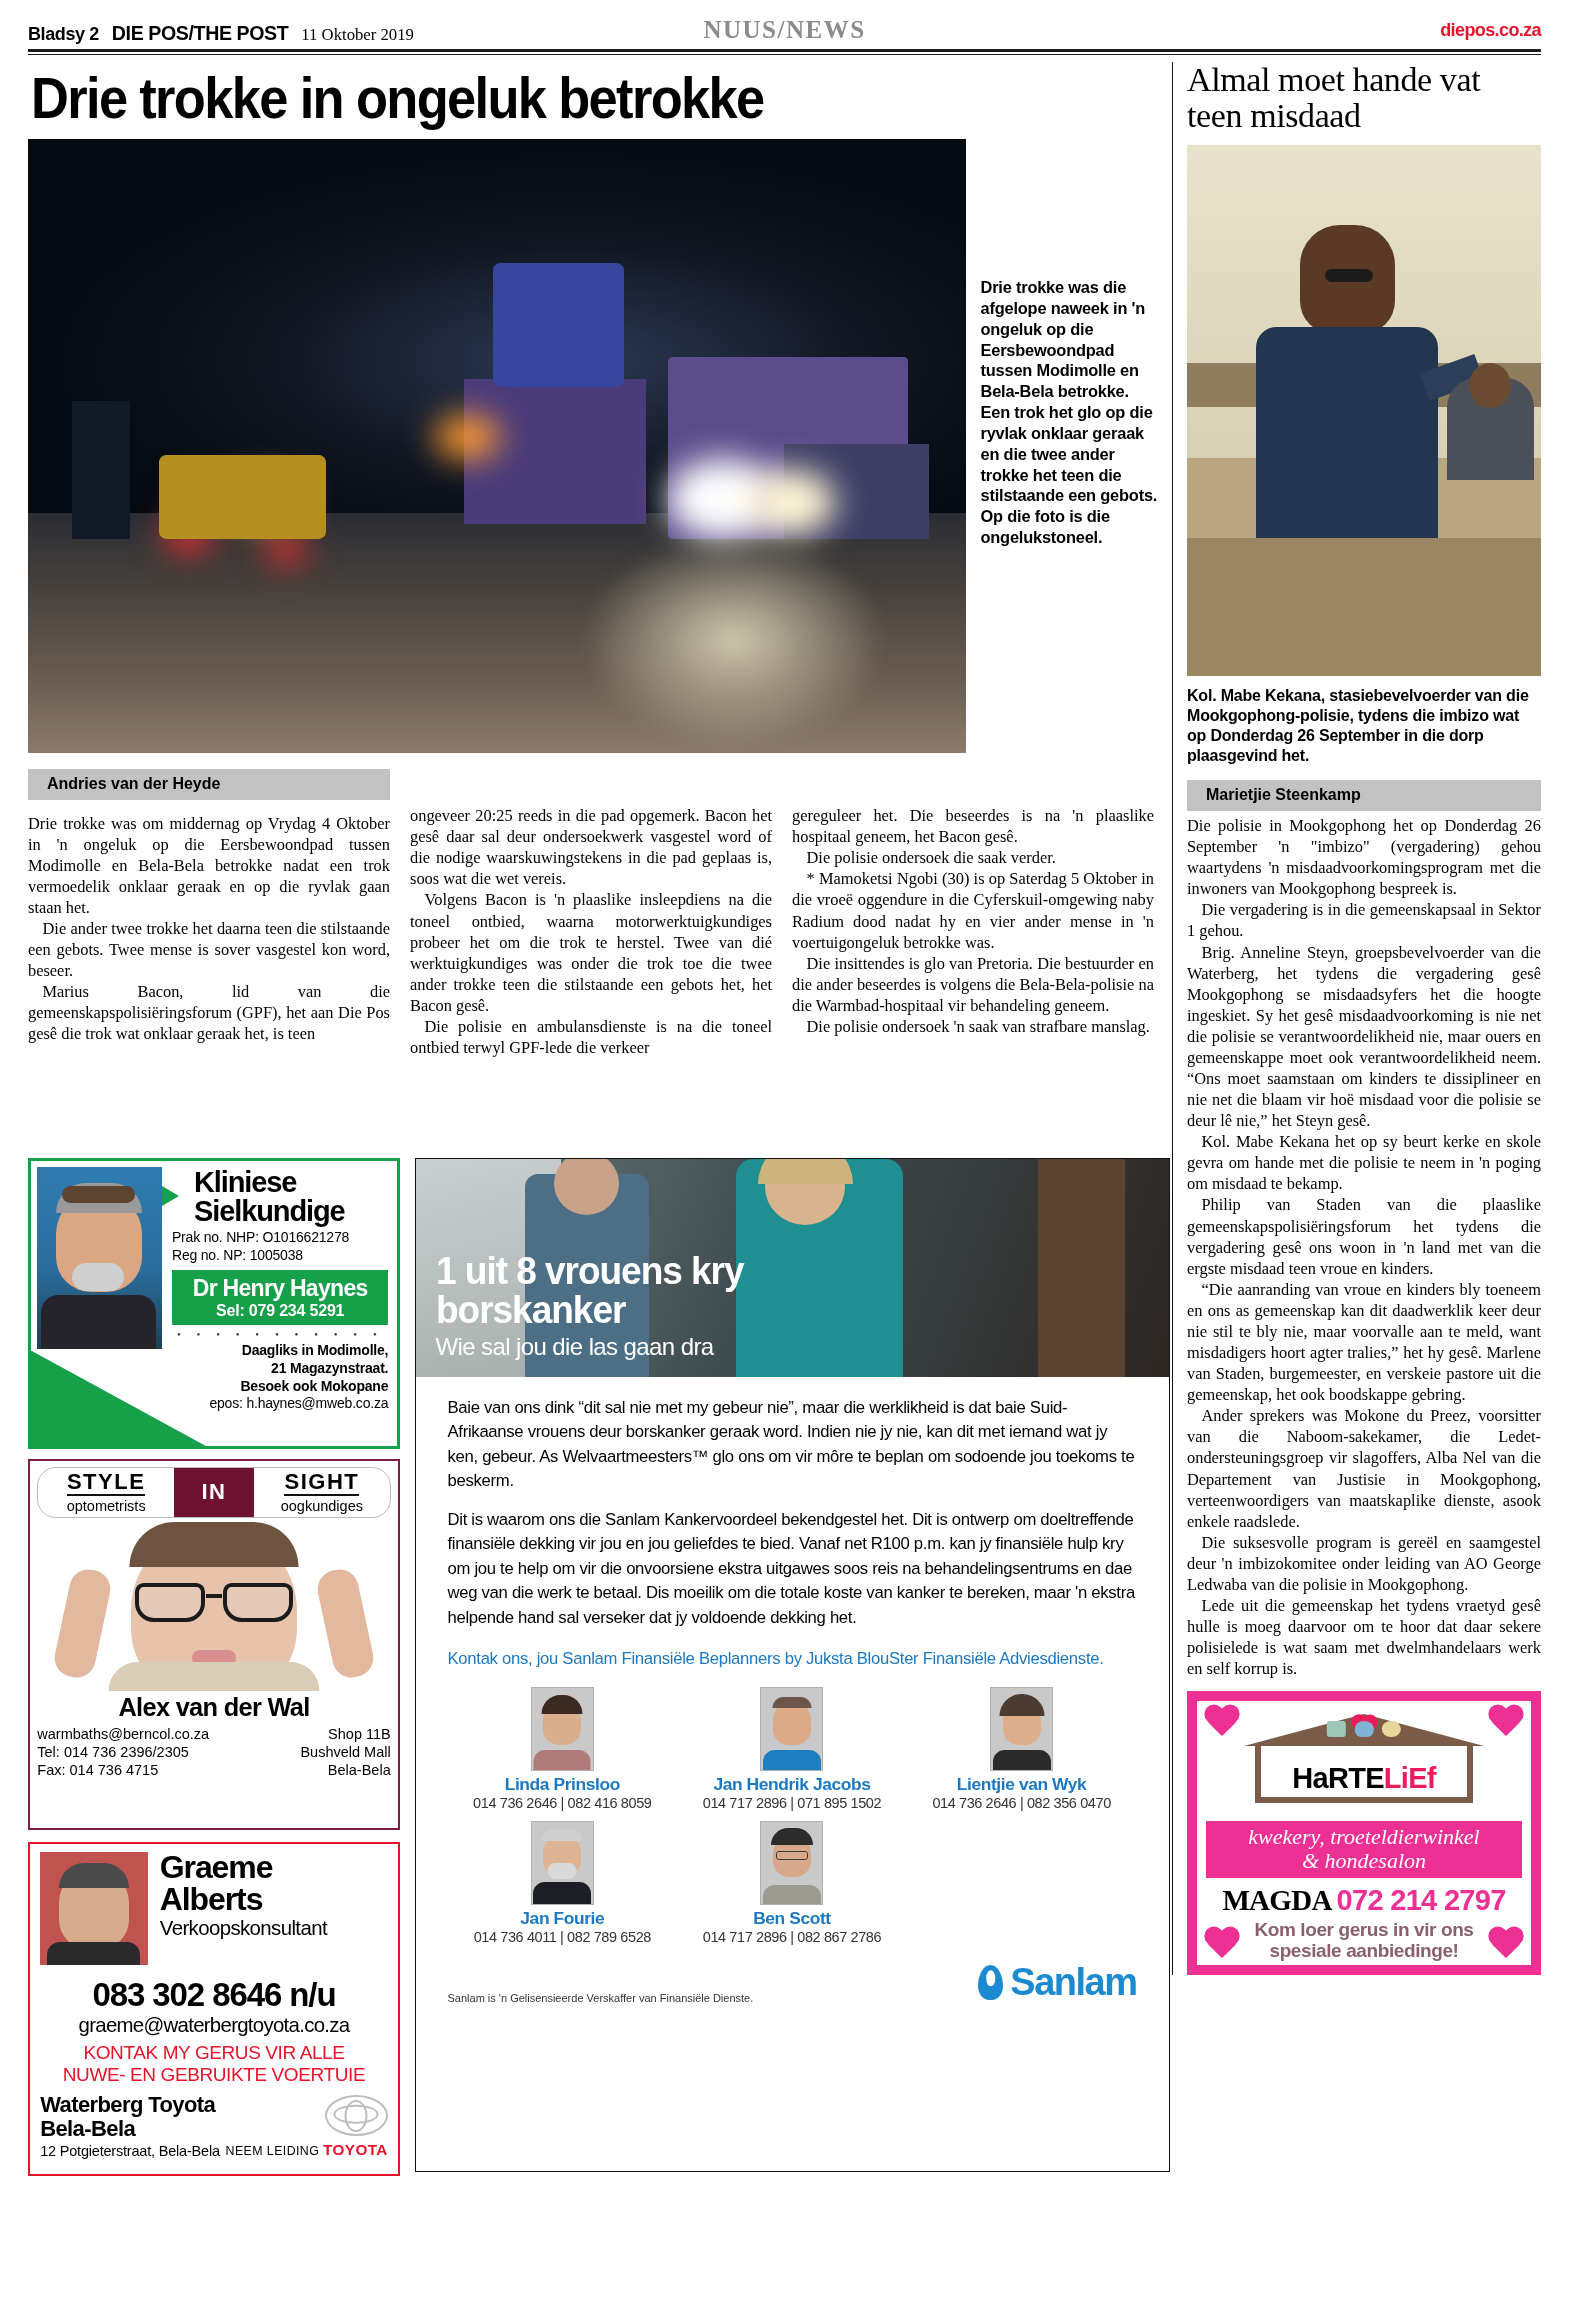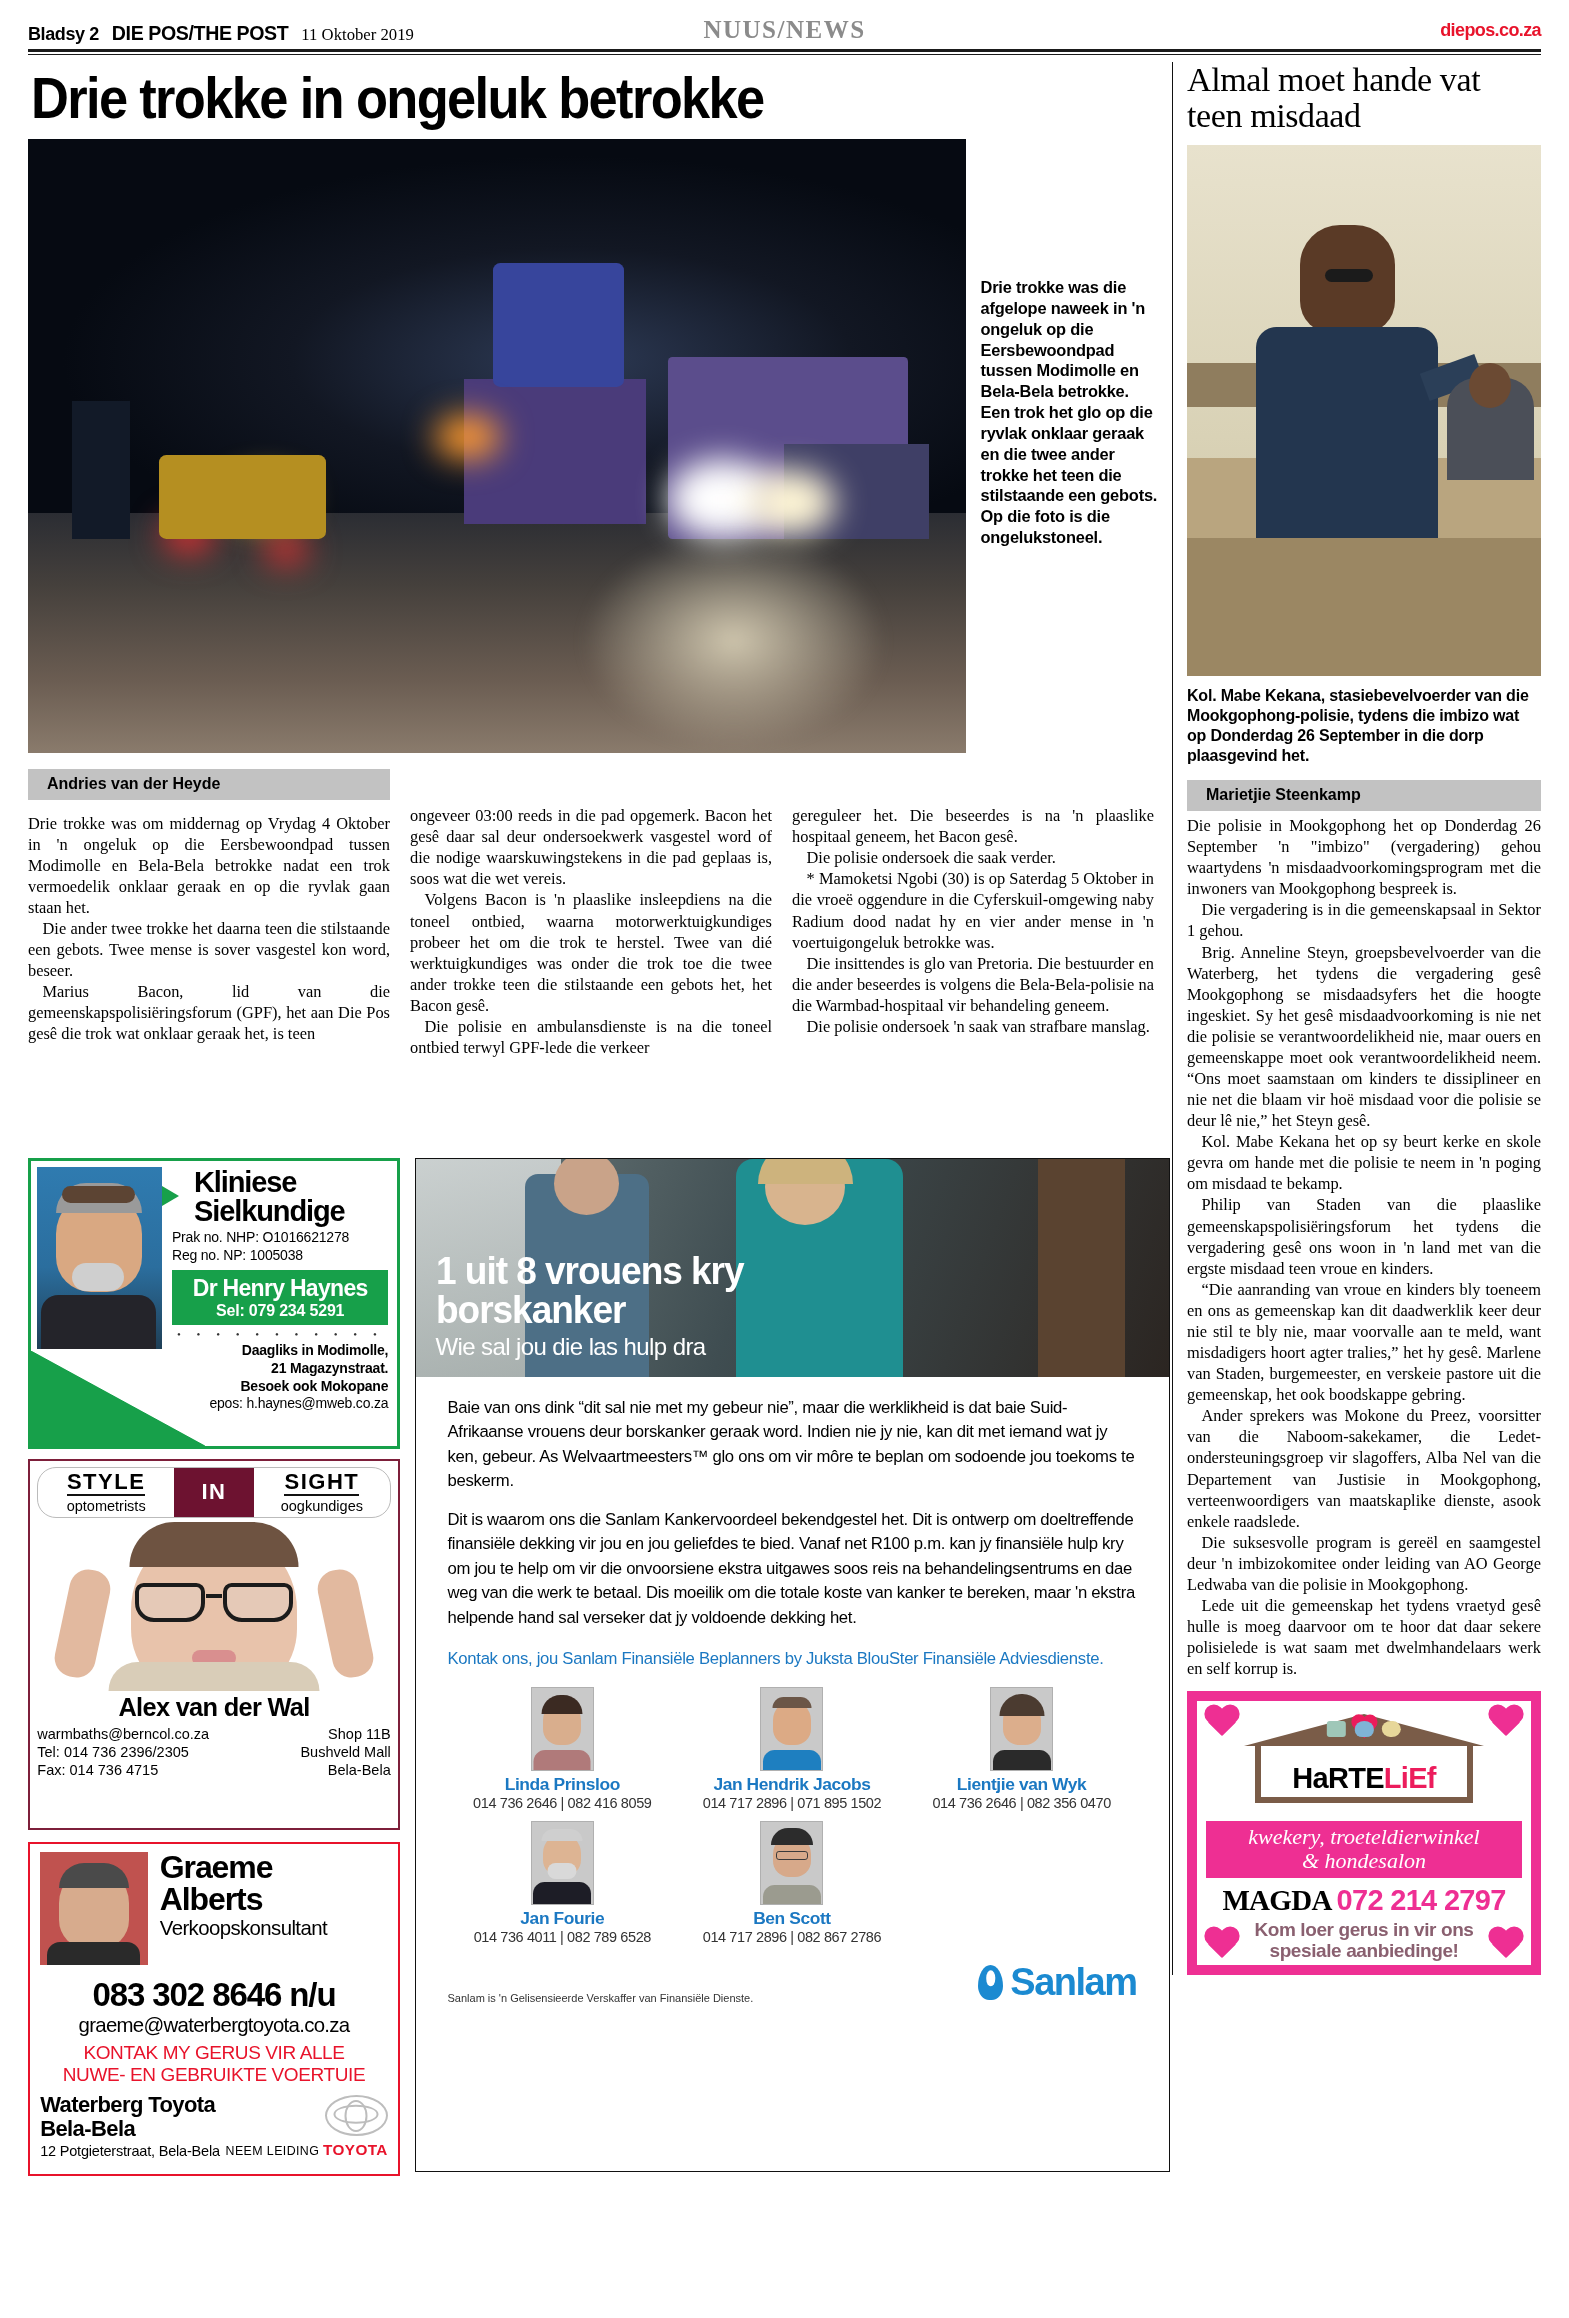--- a/index.html
+++ b/index.html
@@ -291,21 +291,21 @@
           <div class="bcol">
             <div class="byline-bar">
               <span>Andries van der Heyde</span>
             </div>
             <div style="height:13px"></div>
             <p class="first">Drie trokke was om middernag op Vrydag 4 Oktober in 'n ongeluk op die Eersbewoondpad tussen Modimolle en Bela-Bela betrokke nadat een trok vermoedelik onklaar geraak en op die ryvlak gaan staan het.</p>
             <p>Die ander twee trokke het daarna teen die stilstaande een gebots. Twee mense is sover vasgestel kon word, beseer.</p>
             <p>Marius Bacon, lid van die gemeenskapspolisiëringsforum (GPF), het aan Die Pos gesê die trok wat onklaar geraak het, is teen</p>
           </div>
           <div class="bcol nolead">
-            <p class="first">ongeveer 03:00 reeds in die pad opgemerk. Bacon het gesê daar sal deur ondersoekwerk vasgestel word of die nodige waarskuwingstekens in die pad geplaas is, soos wat die wet vereis.</p>
+            <p class="first">ongeveer 20:25 reeds in die pad opgemerk. Bacon het gesê daar sal deur ondersoekwerk vasgestel word of die nodige waarskuwingstekens in die pad geplaas is, soos wat die wet vereis.</p>
             <p>Volgens Bacon is 'n plaaslike insleepdiens na die toneel ontbied, waarna motorwerktuigkundiges probeer het om die trok te herstel. Twee van dié werktuigkundiges was onder die trok toe die twee ander trokke teen die stilstaande een gebots het, het Bacon gesê.</p>
             <p>Die polisie en ambulansdienste is na die toneel ontbied terwyl GPF-lede die verkeer</p>
           </div>
           <div class="bcol nolead">
             <p class="first">gereguleer het. Die beseerdes is na 'n plaaslike hospitaal geneem, het Bacon gesê.</p>
             <p>Die polisie ondersoek die saak verder.</p>
             <p>* Mamoketsi Ngobi (30) is op Saterdag 5 Oktober in die vroeë oggendure in die Cyferskuil-omgewing naby Radium dood nadat hy en vier ander mense in 'n voertuigongeluk betrokke was.</p>
             <p>Die insittendes is glo van Pretoria. Die bestuurder en die ander beseerdes is volgens die Bela-Bela-polisie na die Warmbad-hospitaal vir behandeling geneem.</p>
             <p>Die polisie ondersoek 'n saak van strafbare manslag.</p>
           </div>
@@ -513,21 +513,21 @@
           <div style="position:absolute;left:0;top:0;width:145px;height:218px;background:linear-gradient(180deg,#e9eceb 0%,#c3c9c6 100%);opacity:.75;"></div>
           <div style="position:absolute;left:109px;top:14.5px;width:124px;height:204px;background:#4d6f86;border-radius:13px 13px 0 0;"></div>
           <div style="position:absolute;left:138px;top:-7.3px;width:65px;height:63px;background:#c9a389;border-radius:50%;"></div>
           <div style="position:absolute;left:320px;top:0px;width:167px;height:218px;background:#1f8f91;border-radius:17.4px 17.4px 0 0;"></div>
           <div style="position:absolute;left:349px;top:-10.2px;width:80px;height:76px;background:#d8b48e;border-radius:50%;"></div>
           <div style="position:absolute;left:342px;top:-19px;width:95px;height:44px;background:#cdb37d;border-radius:44px 44px 0 0;"></div>
           <div style="position:absolute;right:44px;top:0;width:87px;height:218px;background:#5a4330;"></div>
           <div class="san-hero-txt">
             <div class="san-h1">1 uit 8 vrouens kry</div>
             <div class="san-h1">borskanker</div>
-            <div class="san-h2">Wie sal jou die las hulp dra</div>
+            <div class="san-h2">Wie sal jou die las gaan dra</div>
           </div>
         </div>
 
         <div class="san-body">
           <p>Baie van ons dink “dit sal nie met my gebeur nie”, maar die werklikheid is dat baie Suid-Afrikaanse vrouens deur borskanker geraak word. Indien nie jy nie, kan dit met iemand wat jy ken, gebeur. As Welvaartmeesters™ glo ons om vir môre te beplan om sodoende jou toekoms te beskerm.</p>
           <p>Dit is waarom ons die Sanlam Kankervoordeel bekendgestel het. Dit is ontwerp om doeltreffende finansiële dekking vir jou en jou geliefdes te bied. Vanaf net R100 p.m. kan jy finansiële hulp kry om jou te help om vir die onvoorsiene ekstra uitgawes soos reis na behandelingsentrums en dae weg van die werk te betaal. Dis moeilik om die totale koste van kanker te bereken, maar 'n ekstra helpende hand sal verseker dat jy voldoende dekking het.</p>
         </div>
 
         <div class="san-link">Kontak ons, jou Sanlam Finansiële Beplanners by Juksta BlouSter Finansiële Adviesdienste.</div>
 

